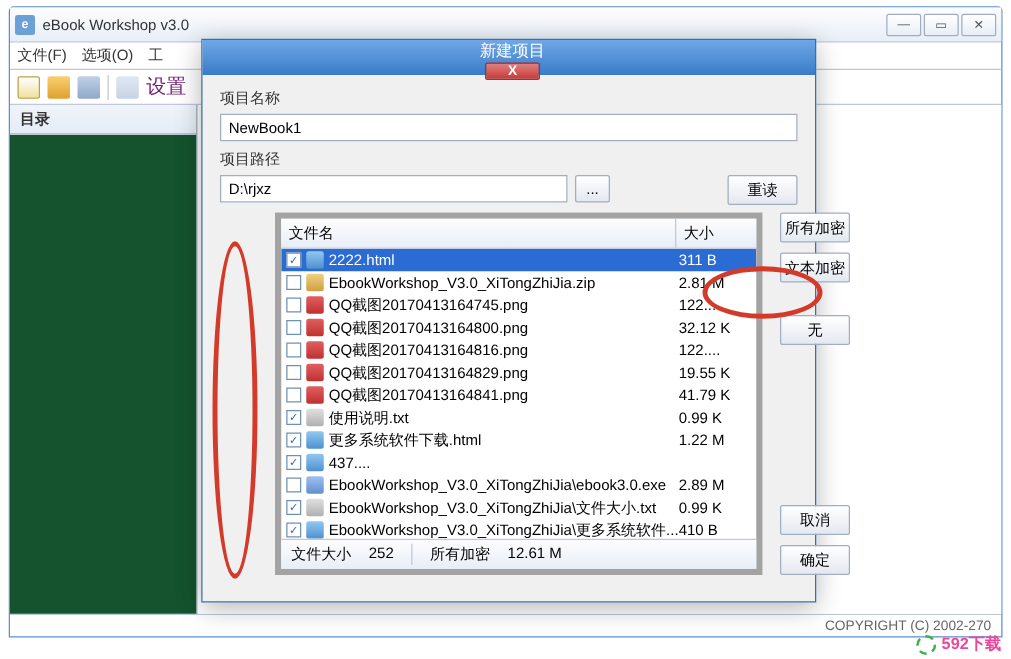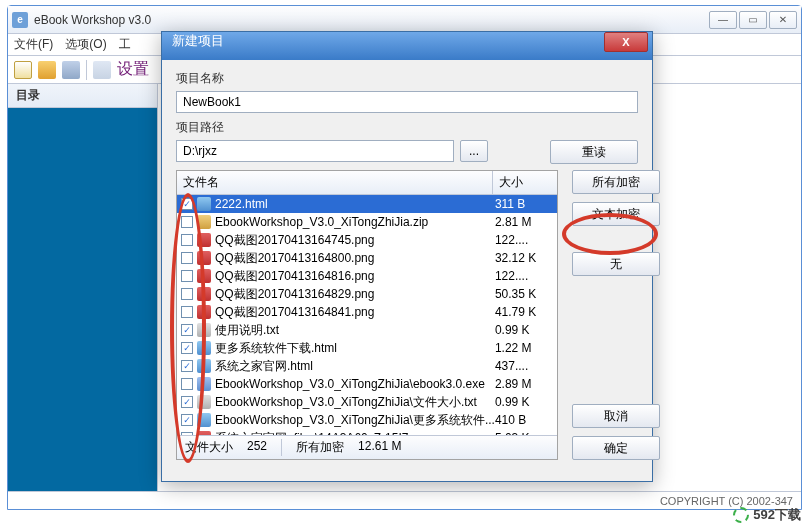--- a/index.html
+++ b/index.html
@@ -18,41 +18,41 @@
 
 .toolbar { height: 28px; border-bottom: 1px solid #c0c8d8; display: flex; align-items: center; padding: 0 6px; gap: 6px; }
 .tb-icon { width: 18px; height: 18px; display: inline-block; }
 .tb-new { background: linear-gradient(#fff,#f0e0a0); border: 1px solid #c0a040; border-radius: 2px; }
 .tb-open { background: linear-gradient(#f8d070,#e0a030); border-radius: 2px; position: relative; }
 .tb-save { background: linear-gradient(#c0d0e8,#90a8c8); border-radius: 2px; }
 .tb-sep { width: 1px; height: 20px; background: #c0c8d8; }
 .tb-text { font-size: 16px; color: #701a75; }
 
 .content { display: flex; height: calc(100% - 78px - 18px); }
-.sidebar { width: 150px; border-right: 1px solid #c0c8d8; background: #0369a1; }
+.sidebar { width: 150px; border-right: 1px solid #c0c8d8; background: #14532d; }
 .sidebar-header { background: linear-gradient(#f0f4fa,#e4ecf6); border-bottom: 1px solid #c0c8d8; padding: 3px 8px; font-size: 12px; font-weight: bold; color: #333; }
 .main-area { flex: 1; background: #fff; }
 
 .statusbar { height: 18px; border-top: 1px solid #c0c8d8; font-size: 11px; color: #666; display: flex; align-items: center; justify-content: flex-end; padding: 0 8px; }
 
 
 .dialog { position: absolute; left: 161px; top: 31px; width: 492px; height: 451px; border: 1px solid #3a6ea5; background: #f0f0f0; box-shadow: 0 4px 20px rgba(0,0,0,0.3); }
-.dlg-titlebar { height: 28px; background: linear-gradient(#6fa8e8,#3a7bc8); display: flex; align-items: flex-start; padding: 0 4px 0 10px; color: #fff; font-size: 13px; }
+.dlg-titlebar { height: 28px; background: linear-gradient(#6fa8e8,#3a7bc8); display: flex; align-items: center; padding: 0 4px 0 10px; color: #fff; font-size: 13px; flex-direction: column; }
 .dlg-titlebar .title { flex: 1; }
 .dlg-close { width: 44px; height: 20px; background: linear-gradient(#e08080,#c83a3a); border: 1px solid #a03030; border-radius: 2px; display: flex; align-items: center; justify-content: center; color: #fff; font-size: 11px; font-weight: bold; }
 
 .dlg-body { padding: 10px 14px; }
 .field-label { font-size: 12px; color: #333; margin-bottom: 4px; }
 .field-row { display: flex; gap: 6px; margin-bottom: 6px; }
 .text-input { flex: 1; height: 22px; border: 1px solid #a0aec0; padding: 2px 6px; font-size: 12px; background: #fff; }
 .browse-btn { width: 28px; height: 22px; border: 1px solid #a0aec0; background: linear-gradient(#fff,#e4e8f0); font-size: 12px; border-radius: 2px; }
-.side-btn { width: 88px; height: 24px; border: 1px solid #a0aec0; background: linear-gradient(#fff,#e4e8f0); font-size: 12px; border-radius: 2px; display: flex; align-items: center; justify-content: center; }
+.side-btn { width: 56px; height: 24px; border: 1px solid #a0aec0; background: linear-gradient(#fff,#e4e8f0); font-size: 12px; border-radius: 2px; display: flex; align-items: center; justify-content: center; }
 
 .dlg-main { display: flex; gap: 14px; margin-top: 6px; }
-.file-panel { flex: 1; border: 1px solid #a3a3a3; background: #fff; height: 290px; display: flex; flex-direction: column; }
+.file-panel { flex: 1; border: 5px solid #a3a3a3; background: #fff; height: 290px; display: flex; flex-direction: column; margin-left: 44px; }
 .file-header { display: flex; background: linear-gradient(#fdfdfe,#e8eef7); border-bottom: 1px solid #c0c8d8; font-size: 12px; }
 .fh-name { flex: 1; padding: 3px 6px; border-right: 1px solid #c0c8d8; }
 .fh-size { width: 64px; padding: 3px 6px; }
 .file-list { flex: 1; overflow: hidden; font-size: 12px; }
 .file-row { display: flex; align-items: center; height: 18px; padding: 2px 4px; }
 .file-row.selected { background: #2b6cd4; color: #fff; }
 .file-row .chk { width: 12px; height: 12px; border: 1px solid #7090b0; margin-right: 4px; background: #fff; display: flex; align-items: center; justify-content: center; font-size: 9px; color: #2b6cd4; }
 .file-row .chk.checked::before { content: "✓"; }
 .file-row .ficon { width: 14px; height: 14px; margin-right: 4px; border-radius: 2px; }
 .ic-html { background: linear-gradient(#90c8f0,#5090d0); }
@@ -67,21 +67,21 @@
 
 .right-btns { width: 72px; display: flex; flex-direction: column; gap: 8px; position: relative; }
 .right-btns .spacer { flex: 1; }
 
 
 .anno-oval { position: absolute; border: 4px solid #d43a2a; border-radius: 50%; pointer-events: none; }
 .anno-left { left: 170px; top: 193px; width: 36px; height: 270px; border-radius: 50% / 50%; }
 .anno-right { left: 562px; top: 213px; width: 96px; height: 42px; }
 
 
-.watermark { position: absolute; right: 8px; bottom: 3px; font-size: 13px; color: #404040; font-weight: bold; display: flex; align-items: center; gap: 4px; }
+.watermark { position: absolute; right: 8px; bottom: 3px; font-size: 13px; color: #ec4899; font-weight: bold; display: flex; align-items: flex-end; gap: 4px; }
 .watermark .logo { width: 16px; height: 16px; border: 2px dashed #3cb04a; border-radius: 50%; }
 </style>
 </head>
 <body>
 
 <div class="main-window">
   <div class="main-titlebar">
     <span class="icon">e</span>
     <span class="title">eBook Workshop v3.0</span>
     <div class="win-btns">
@@ -103,21 +103,21 @@
     <span class="tb-icon tb-save" style="opacity:.5"></span>
     <span class="tb-text">设置</span>
   </div>
   <div class="content">
     <div class="sidebar">
       <div class="sidebar-header">目录</div>
     </div>
     <div class="main-area"></div>
   </div>
   <div class="statusbar">
-    <span>COPYRIGHT (C) 2002-347</span>
+    <span>COPYRIGHT (C) 2002-270</span>
   </div>
 </div>
 
 <div class="dialog">
   <div class="dlg-titlebar">
     <span class="title">新建项目</span>
     <div class="dlg-close">X</div>
   </div>
   <div class="dlg-body">
     <div class="field-label">项目名称</div>
@@ -166,21 +166,21 @@
             <div class="file-row">
               <span class="chk"></span>
               <span class="ficon ic-png"></span>
               <span class="fname">QQ截图20170413164816.png</span>
               <span class="fsize">122....</span>
             </div>
             <div class="file-row">
               <span class="chk"></span>
               <span class="ficon ic-png"></span>
               <span class="fname">QQ截图20170413164829.png</span>
-              <span class="fsize">50.35 K</span>
+              <span class="fsize">19.55 K</span>
             </div>
             <div class="file-row">
               <span class="chk"></span>
               <span class="ficon ic-png"></span>
               <span class="fname">QQ截图20170413164841.png</span>
               <span class="fsize">41.79 K</span>
             </div>
             <div class="file-row">
               <span class="chk checked"></span>
               <span class="ficon ic-txt"></span>
@@ -189,21 +189,20 @@
             </div>
             <div class="file-row">
               <span class="chk checked"></span>
               <span class="ficon ic-html"></span>
               <span class="fname">更多系统软件下载.html</span>
               <span class="fsize">1.22 M</span>
             </div>
             <div class="file-row">
               <span class="chk checked"></span>
               <span class="ficon ic-html"></span>
-              <span class="fname">系统之家官网.html</span>
               <span class="fsize">437....</span>
             </div>
             <div class="file-row">
               <span class="chk"></span>
               <span class="ficon ic-exe"></span>
               <span class="fname">EbookWorkshop_V3.0_XiTongZhiJia\ebook3.0.exe</span>
               <span class="fsize">2.89 M</span>
             </div>
             <div class="file-row">
               <span class="chk checked"></span>

